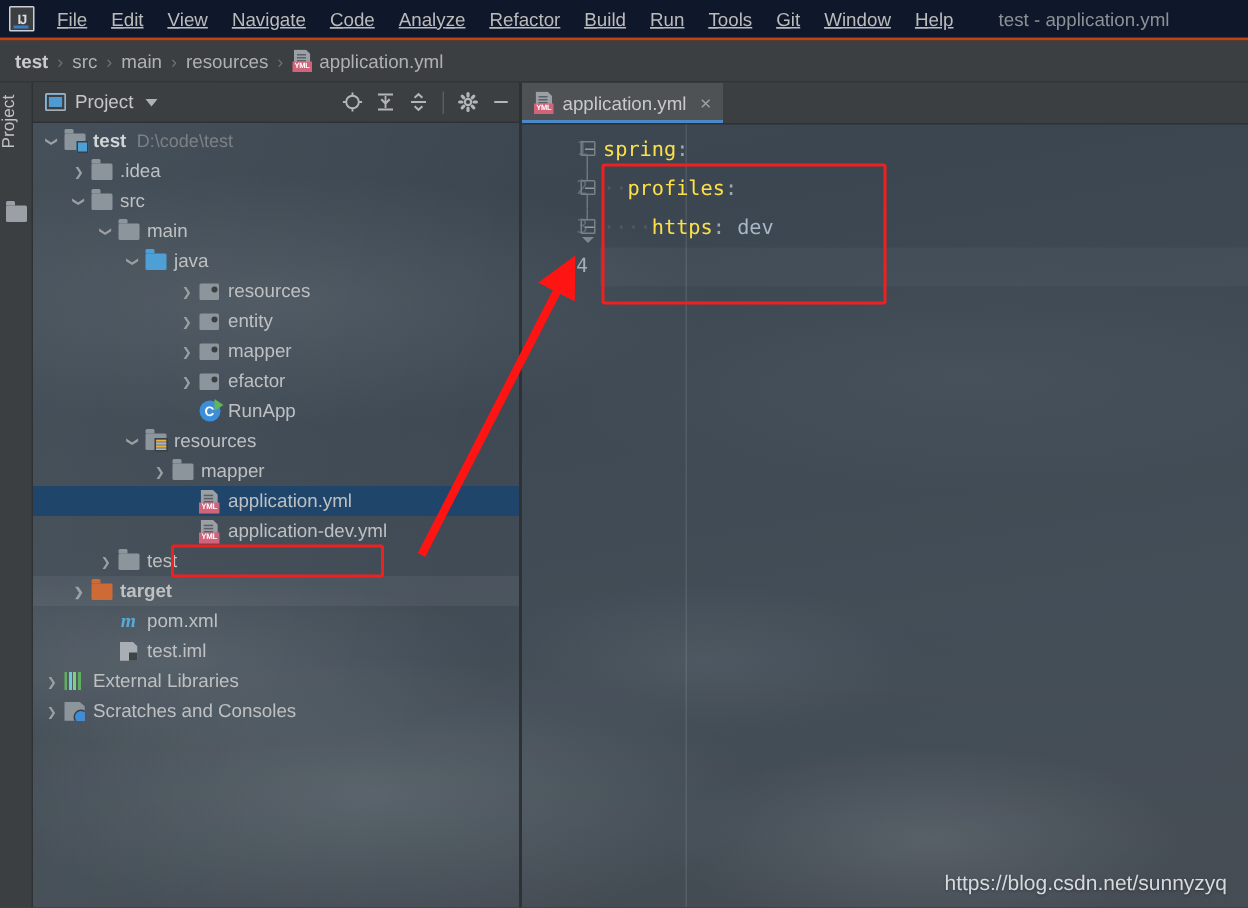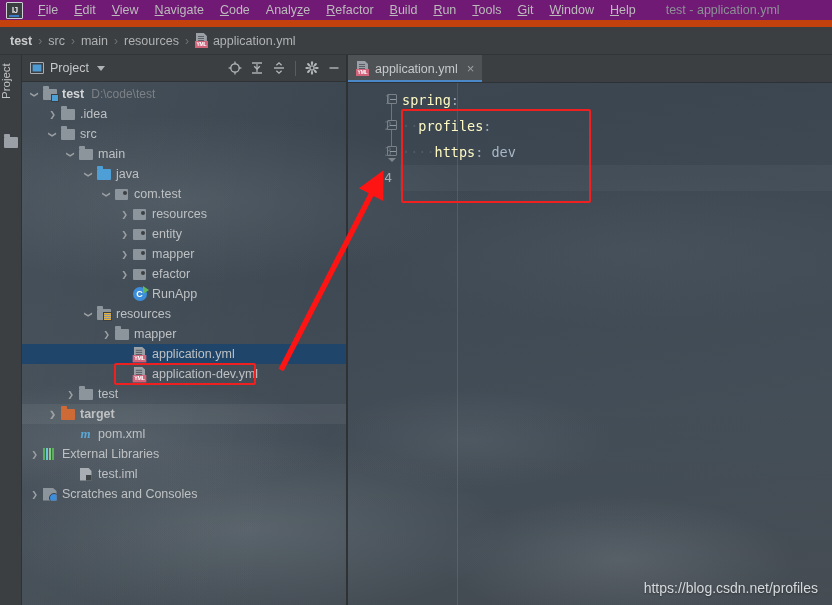--- a/index.html
+++ b/index.html
@@ -38,24 +38,24 @@
     position: absolute; left:0; top:0; right:0; bottom:0;
     background: linear-gradient(100deg, rgba(255,255,255,0.05) 0%, rgba(255,255,255,0.0) 40%),
                 linear-gradient(0deg, rgba(0,0,0,0.06) 0%, rgba(0,0,0,0.0) 35%);
     z-index: 0;
   }
 
   
   .menubar {
     position: absolute; left: 0; top: 0;
     width: 832px; height: 27px;
-    background: #701a75;
+    background: #0f172a;
     display: flex; align-items: center;
     z-index: 30;
-    border-bottom: 7px solid #c2410c;
+    border-bottom: 2px solid #c2410c;
   }
   .ij-logo {
     width: 17px; height: 17px; margin-left: 6px; margin-right: 7px;
     border: 1.5px solid #CED0D6;
     border-radius: 1px;
     color: #DDDEE3;
     font-size: 9px; font-weight: bold;
     display: flex; align-items: center; justify-content: center;
     letter-spacing: -1px;
     background: #3C3F41;
@@ -64,20 +64,21 @@
   .ij-logo::after {
     content:""; position:absolute; left:2px; bottom:1px; width:10px; height:2px;
     background:#3A7CC7;
   }
   .menu-item {
     padding: 3px 8px;
     color: #BBBBBB;
     font-size: 12.5px;
     white-space: nowrap;
     cursor: default;
+    text-decoration: underline;
   }
   .menu-item .mn { text-decoration: underline; }
   .win-title {
     margin-left: 22px;
     color: #8C9196;
     font-size: 12.5px;
     white-space: nowrap;
   }
 
   
@@ -397,21 +398,21 @@
     position: relative;
     padding-top: 4px;
     flex: 1;
   }
   .cline {
     height: 26px; line-height: 26px;
     white-space: pre;
     padding-left: 2px;
   }
   .cline.current-line { background: rgba(255,255,255,0.035); }
-  .k-key   { color: #fef9c3; }
+  .k-key   { color: #fde047; }
   .k-colon { color: #9DA9B3; }
   .k-val   { color: #A9B7C6; }
   .ws-dot  { color: #4E5A64; }
 
   
   .margin-guide {
     position: absolute; left: 57px; top: 0; bottom: 0;
     width: 1px; background: rgba(255,255,255,0.10);
   }
 
@@ -601,28 +602,20 @@
         </div>
         <div class="row">
           <span style="width: 60px; flex: 0 0 60px;"></span>
           <span class="arrow d"></span>
           <span class="icn">
             <span class="fold blue"></span>
           </span>
           <span class="lbl">java</span>
         </div>
         <div class="row">
-          <span style="width: 78px; flex: 0 0 78px;"></span>
-          <span class="arrow d"></span>
-          <span class="icn">
-            <span class="pkg"></span>
-          </span>
-          <span class="lbl">com.test</span>
-        </div>
-        <div class="row">
           <span style="width: 96px; flex: 0 0 96px;"></span>
           <span class="arrow r"></span>
           <span class="icn">
             <span class="pkg"></span>
           </span>
           <span class="lbl">resources</span>
         </div>
         <div class="row">
           <span style="width: 96px; flex: 0 0 96px;"></span>
           <span class="arrow r"></span>
@@ -713,34 +706,34 @@
         </div>
         <div class="row">
           <span style="width: 42px; flex: 0 0 42px;"></span>
           <span class="arrow none"></span>
           <span class="icn">
             <span class="mvn">m</span>
           </span>
           <span class="lbl">pom.xml</span>
         </div>
         <div class="row">
-          <span style="width: 6px; flex: 0 0 6px;"></span>
-          <span class="arrow r"></span>
-          <span class="icn">
-            <span class="extlib"></span>
-          </span>
-          <span class="lbl">External Libraries</span>
-        </div>
-        <div class="row">
           <span style="width: 42px; flex: 0 0 42px;"></span>
           <span class="arrow none"></span>
           <span class="icn">
             <span class="iml"></span>
           </span>
           <span class="lbl">test.iml</span>
+        </div>
+        <div class="row">
+          <span style="width: 6px; flex: 0 0 6px;"></span>
+          <span class="arrow r"></span>
+          <span class="icn">
+            <span class="extlib"></span>
+          </span>
+          <span class="lbl">External Libraries</span>
         </div>
         <div class="row">
           <span style="width: 6px; flex: 0 0 6px;"></span>
           <span class="arrow r"></span>
           <span class="icn">
             <span class="scratch"></span>
           </span>
           <span class="lbl">Scratches and Consoles</span>
         </div>
       </div>
@@ -807,15 +800,15 @@
 
   <svg class="arrow-svg" viewBox="0 0 832 605">
     <defs>
       <marker id="ah" markerWidth="5" markerHeight="5" refX="2.4" refY="2.5" orient="auto">
         <path d="M0,0 L5,2.5 L0,5 z" fill="#FF1414"></path>
       </marker>
     </defs>
     <line x1="281" y1="370" x2="377" y2="183" stroke="#FF1414" stroke-width="5.5" marker-end="url(#ah)"></line>
   </svg>
 
-  <div class="watermark">https://blog.csdn.net/profiles</div>
+  <div class="watermark">https://blog.csdn.net/sunnyzyq</div>
 
 </div>
 
 </body></html>

